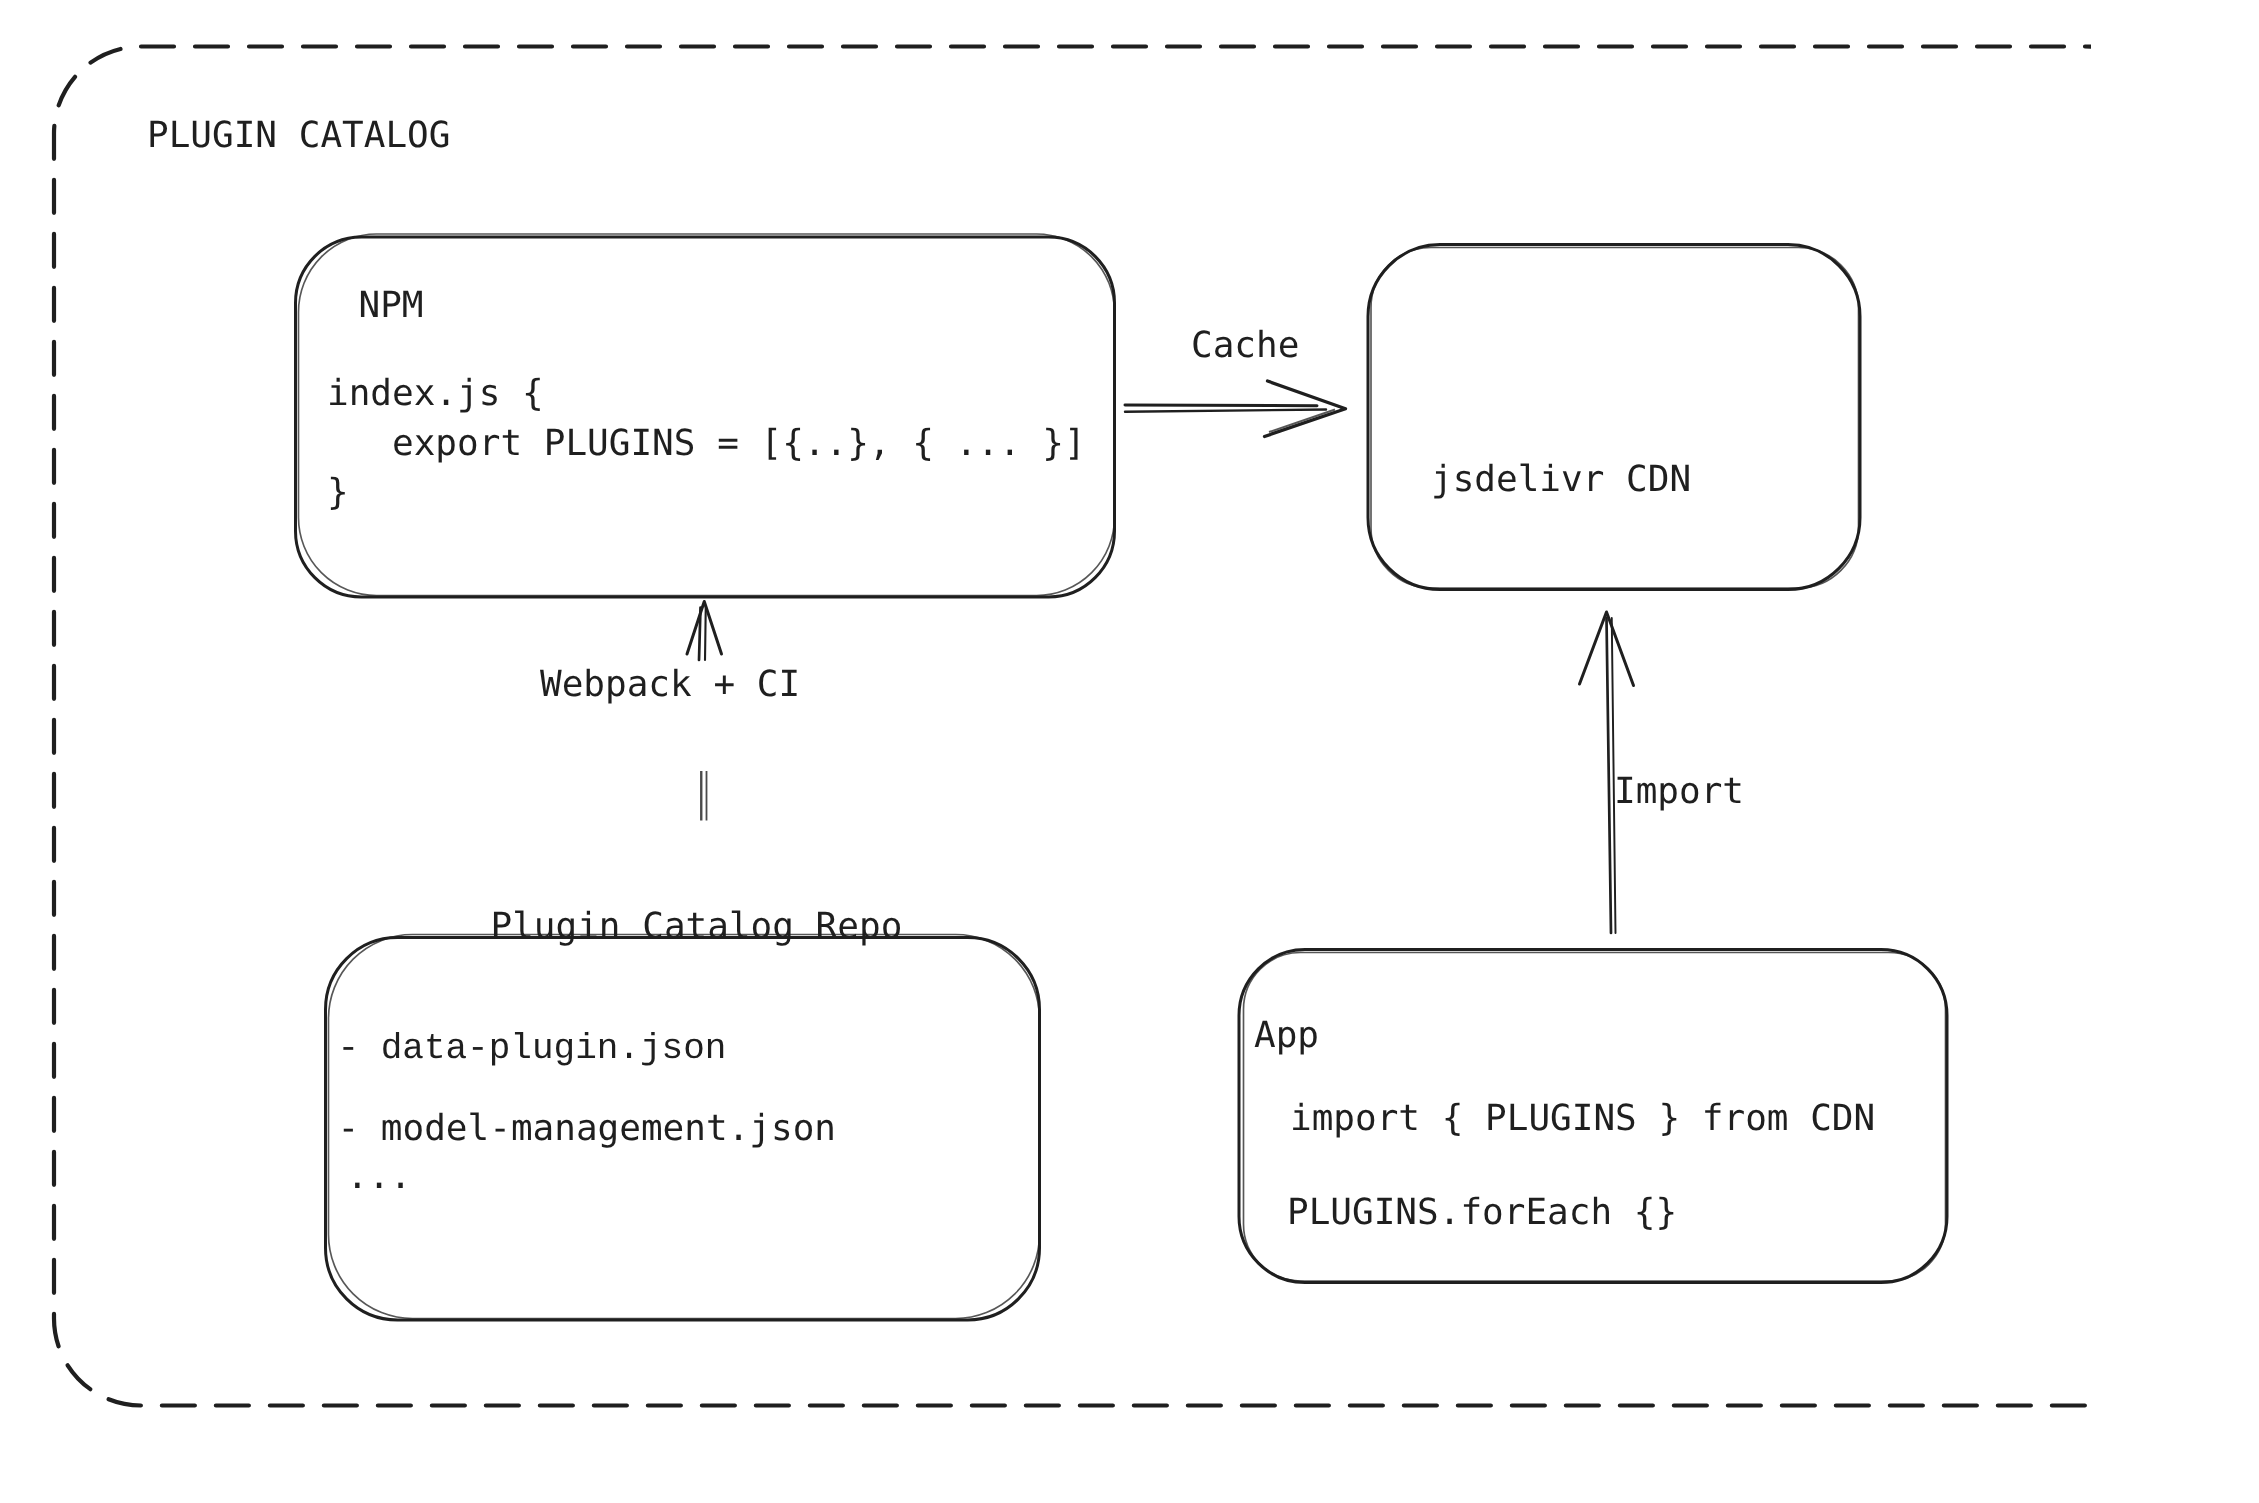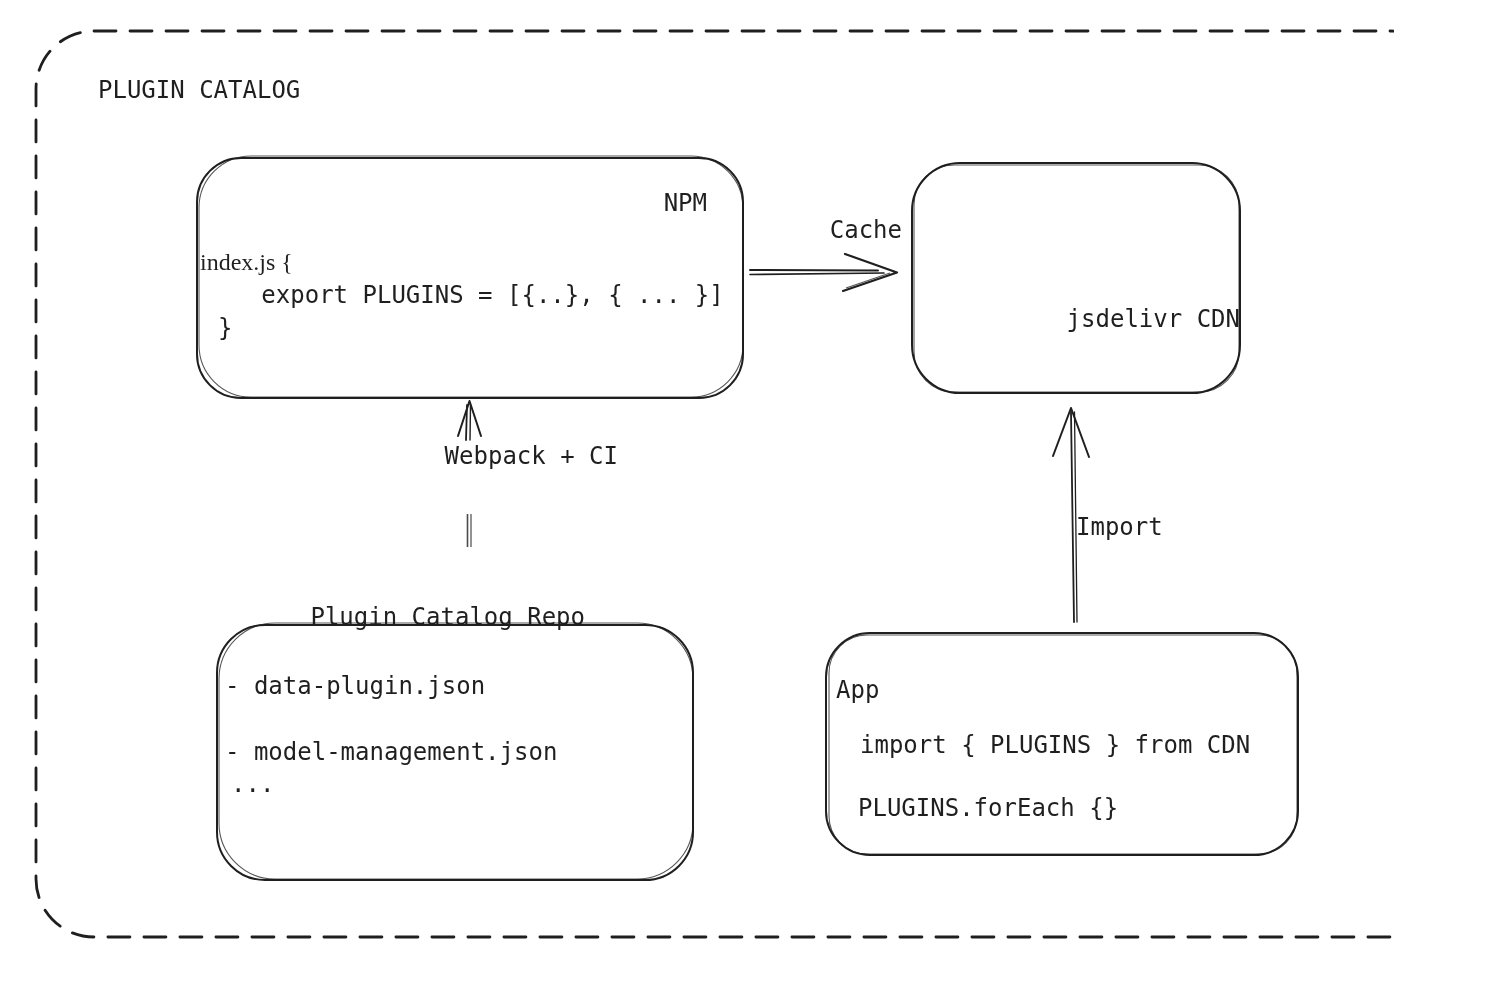--- a/index.html
+++ b/index.html
@@ -41,21 +41,21 @@
     stroke: var(--color-connector);
     fill: none;
   }
   .txt {
     position: absolute;
     font-size: 24px;
     line-height: 33px;
     white-space: pre;
     color: var(--color-stroke);
   }
-  .center { text-align: right; }
+  .center { text-align: left; padding-left: 42px; }
 </style>
 </head>
 <body>
 
 <div class="canvas">
 
   <svg class="layer" width="1506" height="1002" viewBox="0 0 1506 1002">
 
     <g>
       <rect class="stroke" x="36" y="31" width="1412" height="906" rx="58" ry="58" stroke-width="2.8" stroke-dasharray="22 14"></rect>
@@ -102,32 +102,32 @@
     <g>
       <line class="stroke" x1="1071" y1="412" x2="1074" y2="622" stroke-width="1.8"></line>
       <line class="stroke" x1="1074.5" y1="412" x2="1077" y2="622" stroke-width="1.3"></line>
       <path class="stroke" d="M1053,456 L1071,408 L1089,457" stroke-width="2"></path>
     </g>
   </svg>
 
   <div class="txt" style="left:98px; top:74px;">PLUGIN CATALOG</div>
 
   <div class="txt center" style="left:197px; top:187px; width:510px;">NPM</div>
-  <div class="txt" style="left:200px; top:246px;font-family:Liberation Serif, serif;">index.js {</div>
+  <div class="txt" style="left:218px; top:246px;">index.js {</div>
   <div class="txt" style="left:218px; top:279px;text-align:right;">   export PLUGINS = [{..}, { ... }]</div>
   <div class="txt" style="left:218px; top:312px;">}</div>
 
   <div class="txt center" style="left:752px; top:194px; width:150px;margin-top:20px;">Cache</div>
 
   <div class="txt center" style="left:912px; top:259px; width:328px;margin-top:44px;">jsdelivr CDN</div>
 
   <div class="txt center" style="left:318px; top:441px; width:300px; line-height:31px;">Webpack + CI</div>
 
   <div class="txt center" style="left:285px; top:562px; width:300px;margin-top:39px;">Plugin Catalog Repo</div>
-  <div class="txt" style="left:225px; top:670px; line-height:32px;">- data-plugin.json</div>
+  <div class="txt" style="left:225px; top:684px; line-height:32px;font-family:Liberation Mono, monospace;">- data-plugin.json</div>
   <div class="txt" style="left:225px; top:736px; line-height:32px;">- model-management.json</div>
   <div class="txt" style="left:231px; top:768px; line-height:32px;">...</div>
 
   <div class="txt" style="left:1076px; top:511px;">Import</div>
 
   <div class="txt" style="left:836px; top:674px;">App</div>
   <div class="txt" style="left:860px; top:729px;">import { PLUGINS } from CDN</div>
   <div class="txt" style="left:858px; top:792px;">PLUGINS.forEach {}</div>
 
 </div>

